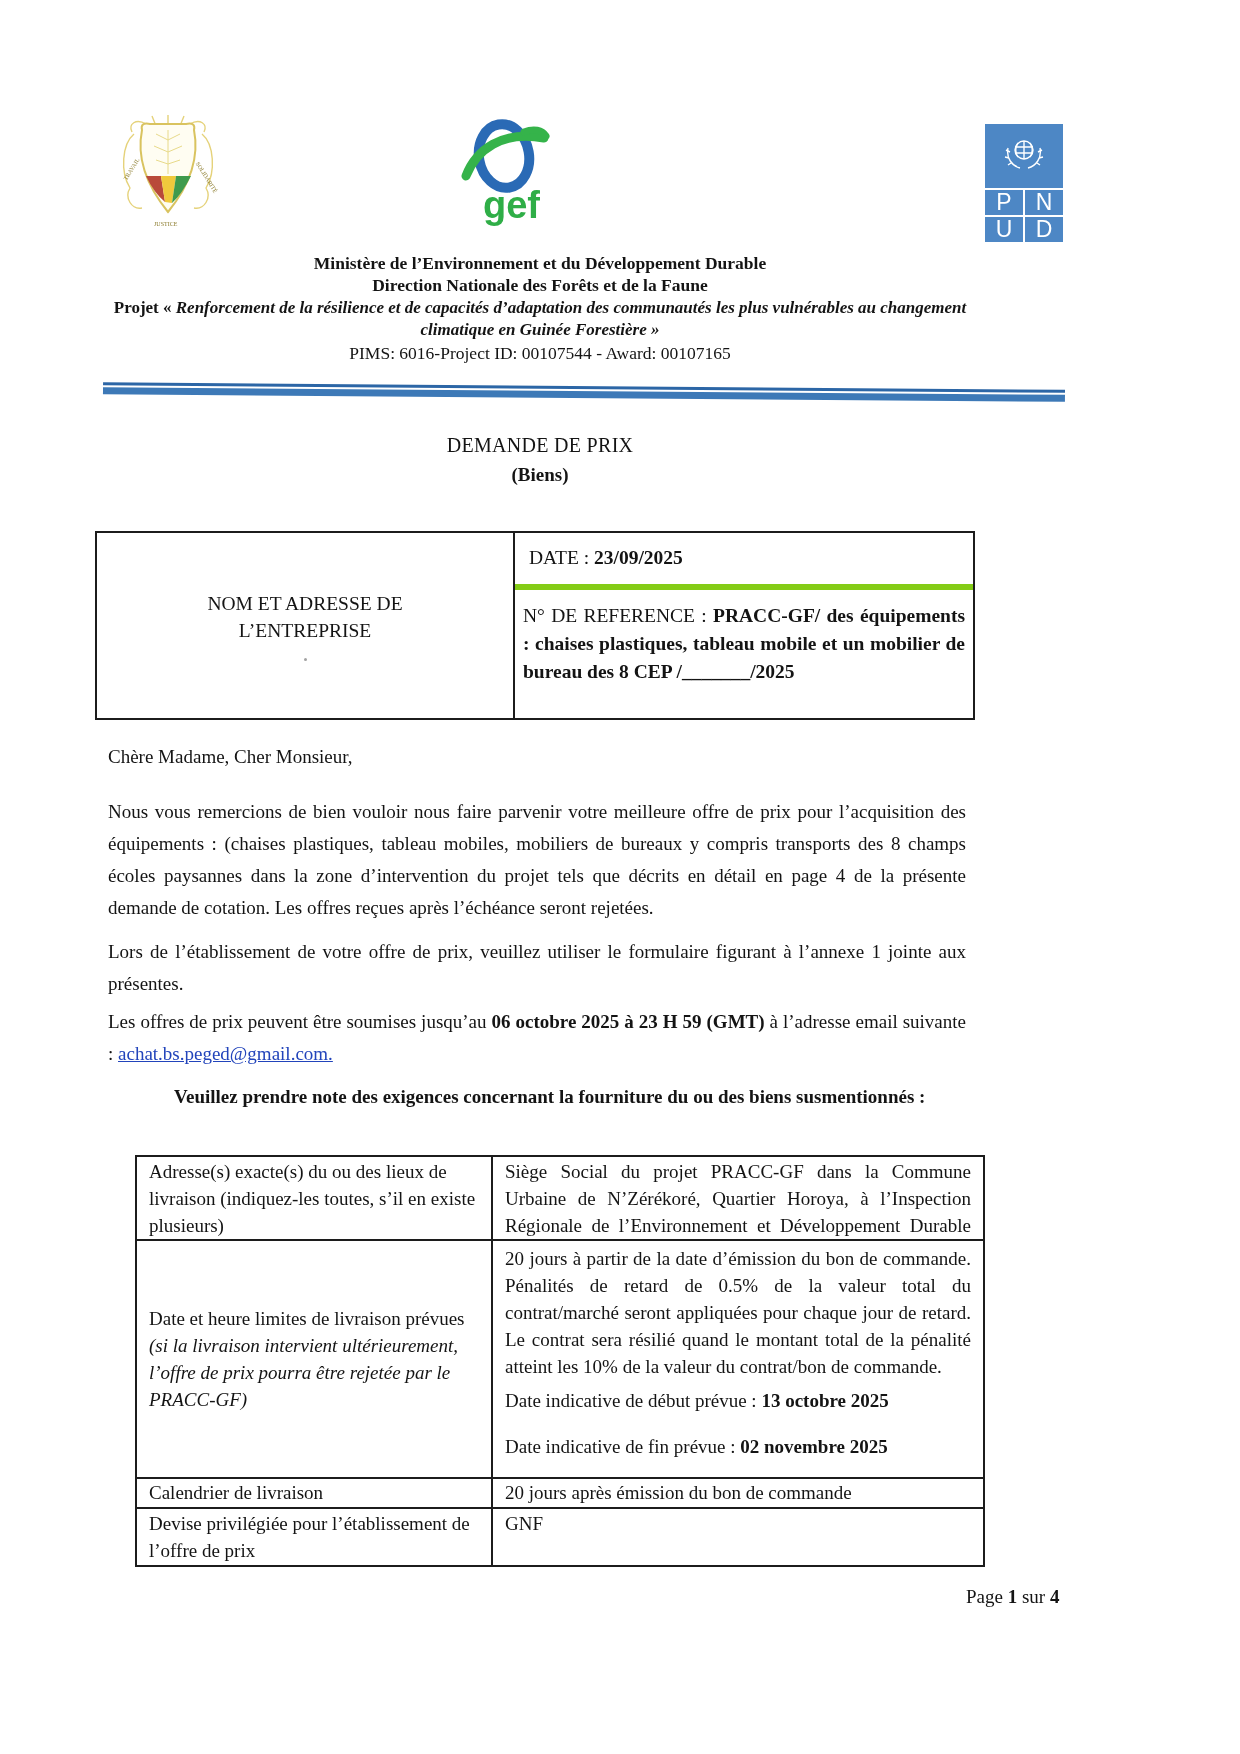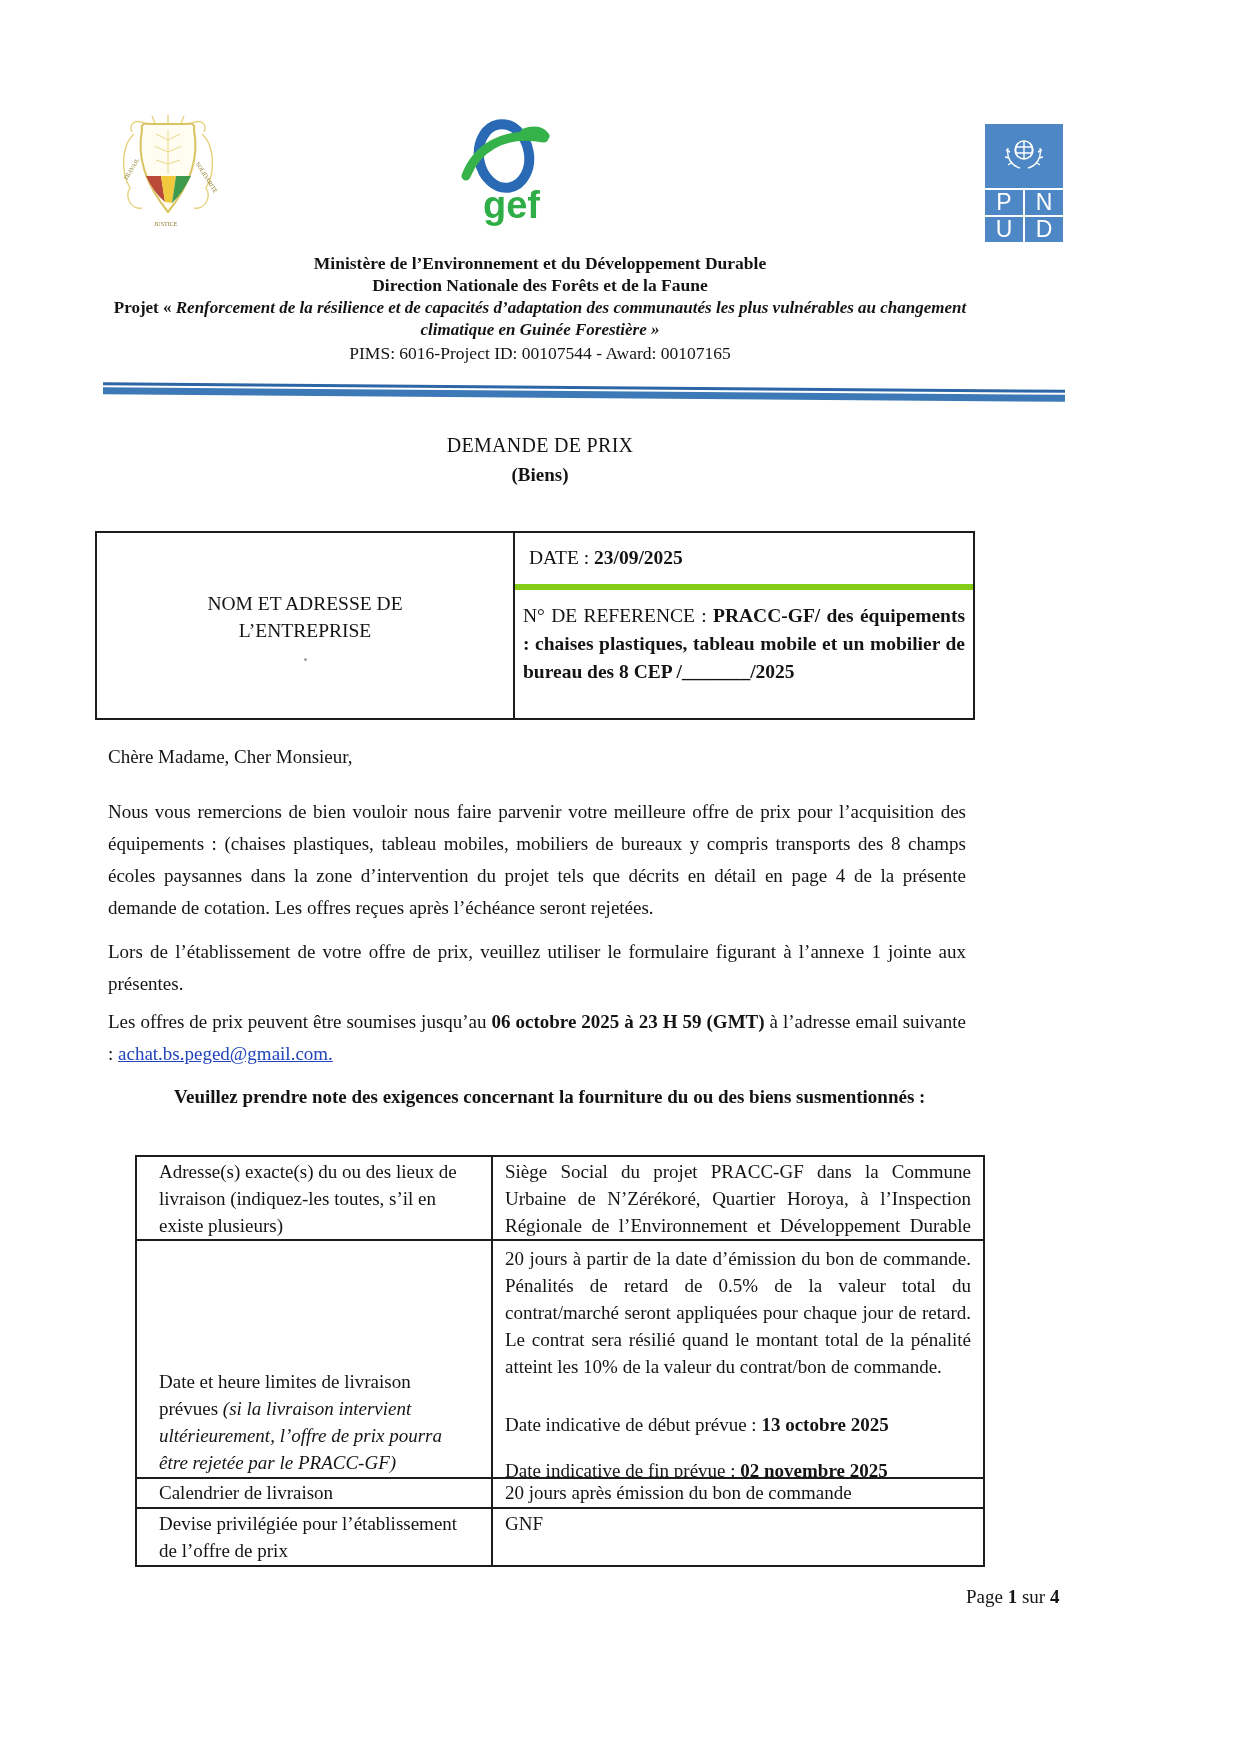--- a/index.html
+++ b/index.html
@@ -50,29 +50,29 @@
   .salutation { line-height:26px; }
   .p1 { margin-top:26px; line-height:32px; text-align:justify; }
   .p2 { margin-top:12px; line-height:32px; text-align:justify; }
   .p3 { margin-top:6px;  line-height:32px; text-align:justify; }
   .email { color:#2244bb; font-weight:normal; text-decoration:underline; cursor:pointer; }
   .notice { margin-top:14px; padding-left:66px; font-weight:bold; line-height:26px; }
   
   .t2 { position:absolute; left:135px; top:1155px; width:850px;
         display:grid; grid-template-columns:356px 1fr; grid-template-rows:84px 238px 30px 56px;
         border:2px solid #1c1c1c; box-sizing:border-box; font-size:19px; background:#fff; }
-  .t2 > div { box-sizing:border-box; overflow:hidden; padding:1px 22px; line-height:27px; }
+  .t2 > div { box-sizing:border-box; overflow:hidden; padding:1px 12px; line-height:27px; }
   .t2 .lab { border-right:2px solid #1c1c1c; }
   .t2 .bb  { border-bottom:2px solid #1c1c1c; }
   .t2 .val { padding:1px 12px; }
-  .t2-r2-lab { display:flex; align-items:flex-end; line-height:30px; }
+  .t2-r2-lab { display:flex; align-items:center; line-height:30px; }
   .t2 .it { font-style:italic; }
   .t2-r2-val p { margin:0; }
   .t2-r2-val .pen { text-align:justify; margin-top:3px; }
-  .t2-r2-val .dstart { margin-top:31px; }
+  .t2-r2-val .dstart { margin-top:7px; }
   .t2-r2-val .dend   { margin-top:19px; }
   .t2 .tight { line-height:26px; }
   
   .footer-page { position:absolute; left:966px; top:1586px; font-size:19px; }
 </style>
 </head>
 <body>
 
 <div class="page">
 

